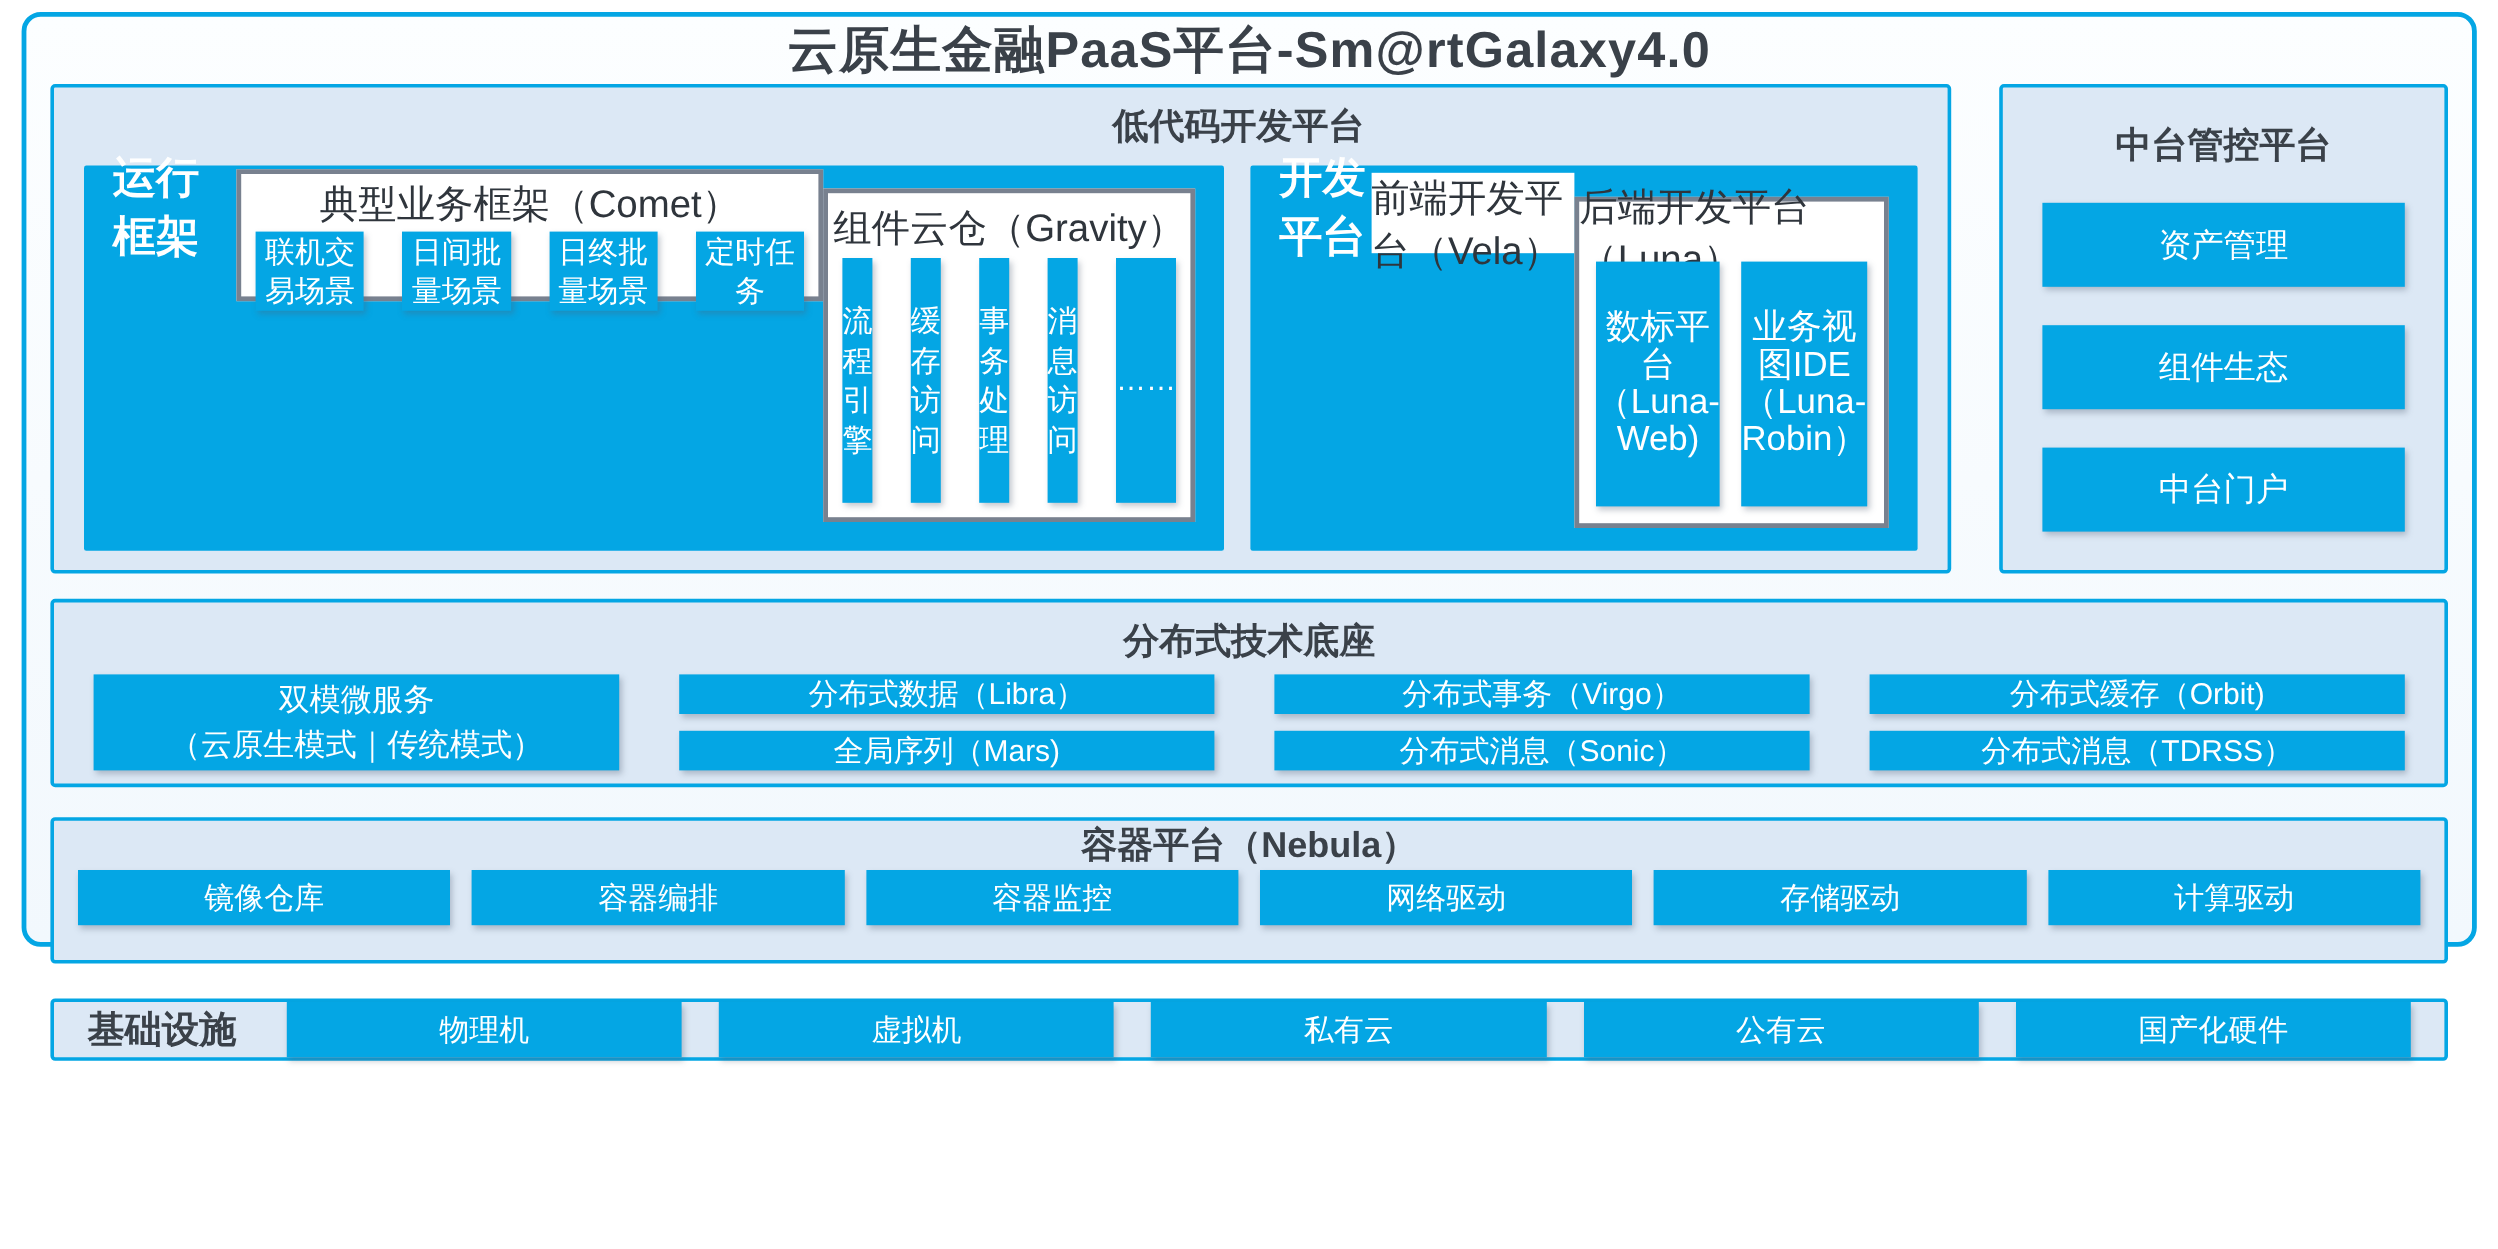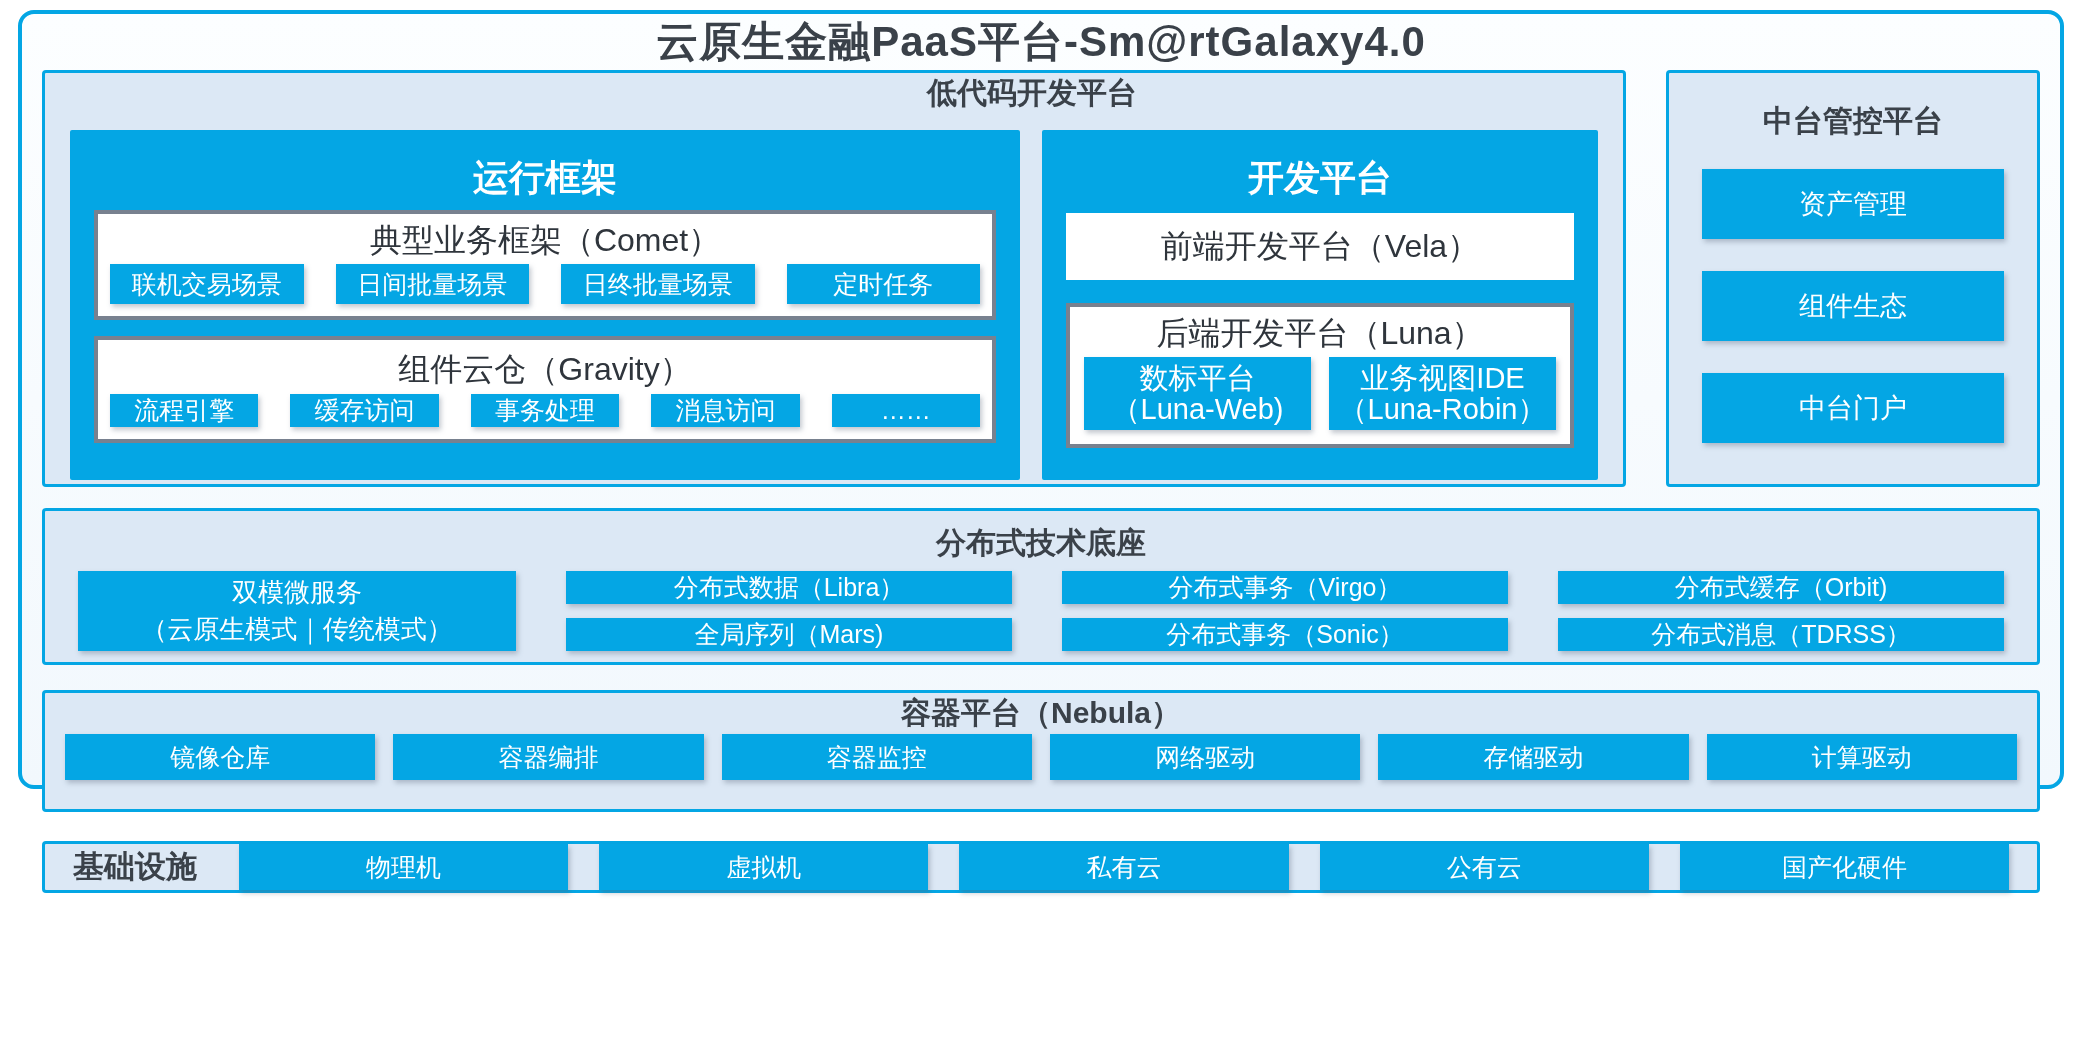--- a/index.html
+++ b/index.html
@@ -31,23 +31,22 @@
   .sec-header{
     font-size:30px;font-weight:700;color:var(--dark);
     display:flex;align-items:center;justify-content:center;
   }
   
   .row-top{display:flex;gap:40px;height:417px;}
   .lowcode{flex:1;display:flex;flex-direction:column;padding:0 25px;}
   .lowcode-header{height:65px;padding-left:396px;} 
   .lowcode-body{display:flex;gap:22px;flex:1;margin-bottom:16px;}
   .blue-panel{
-    background:var(--blue);padding:16px 24px;display:flex;flex-direction:column;
+    background:var(--blue);padding:3px 24px;display:flex;flex-direction:row;
     border-radius:2px;
-    margin-top:16px;
   }
   .runtime{flex:1;}
   .dev{width:556px;}
   .blue-header{
     height:64px;display:flex;align-items:center;justify-content:center;
     font-size:36px;font-weight:700;color:#ffffff;
   }
   .white-box{background:#ffffff;display:flex;flex-direction:column;}
   .bordered{border:4px solid var(--gray-border);}
   .box-title{
@@ -169,21 +168,21 @@
       <div class="btn two-line big-box">
         <span>双模微服务</span>
         <span>（云原生模式｜传统模式）</span>
       </div>
       <div class="dist-col">
         <div class="btn">分布式数据（Libra）</div>
         <div class="btn">全局序列（Mars)</div>
       </div>
       <div class="dist-col">
         <div class="btn">分布式事务（Virgo）</div>
-        <div class="btn">分布式事务（Sonic）</div>
+        <div class="btn">分布式消息（Sonic）</div>
       </div>
       <div class="dist-col">
         <div class="btn">分布式缓存（Orbit)</div>
         <div class="btn">分布式消息（TDRSS）</div>
       </div>
     </div>
   </section>
 
   <section class="panel container-platform">
     <div class="sec-header">容器平台（Nebula）</div>

